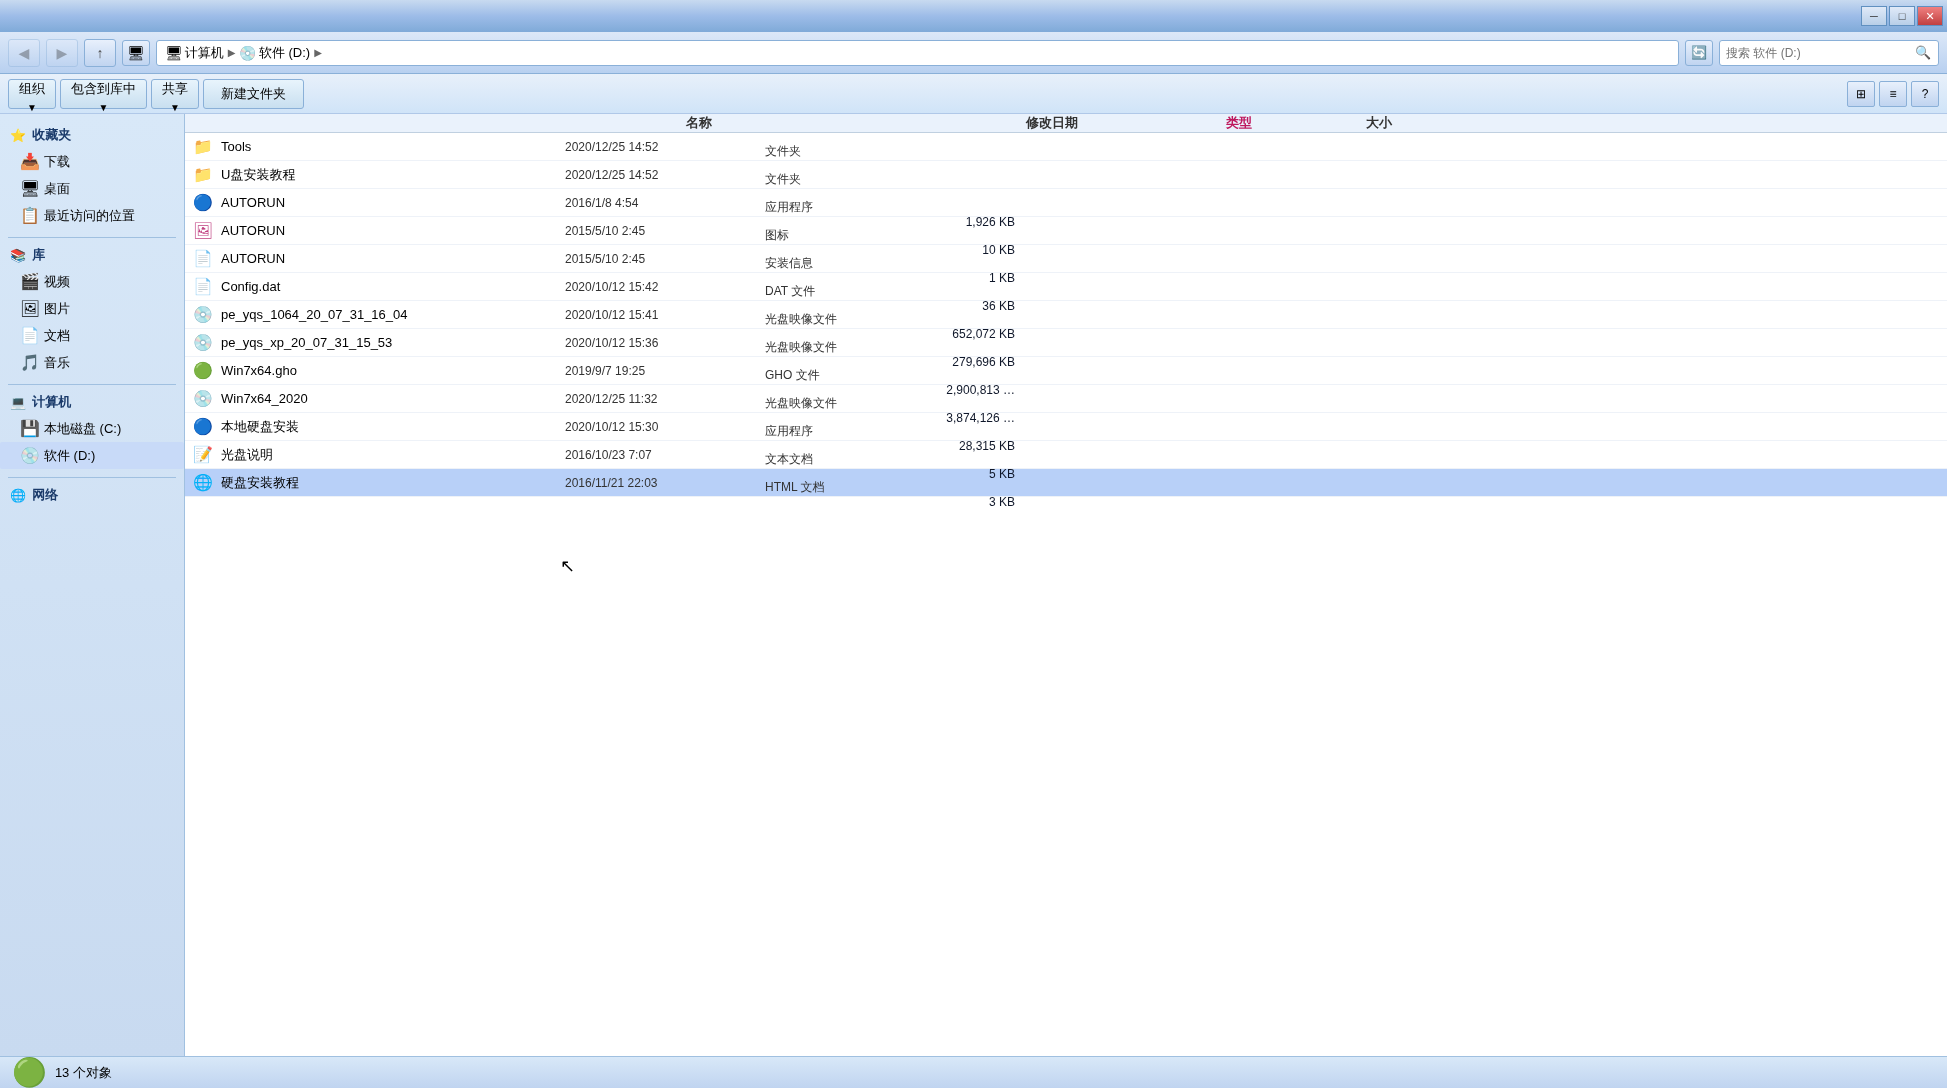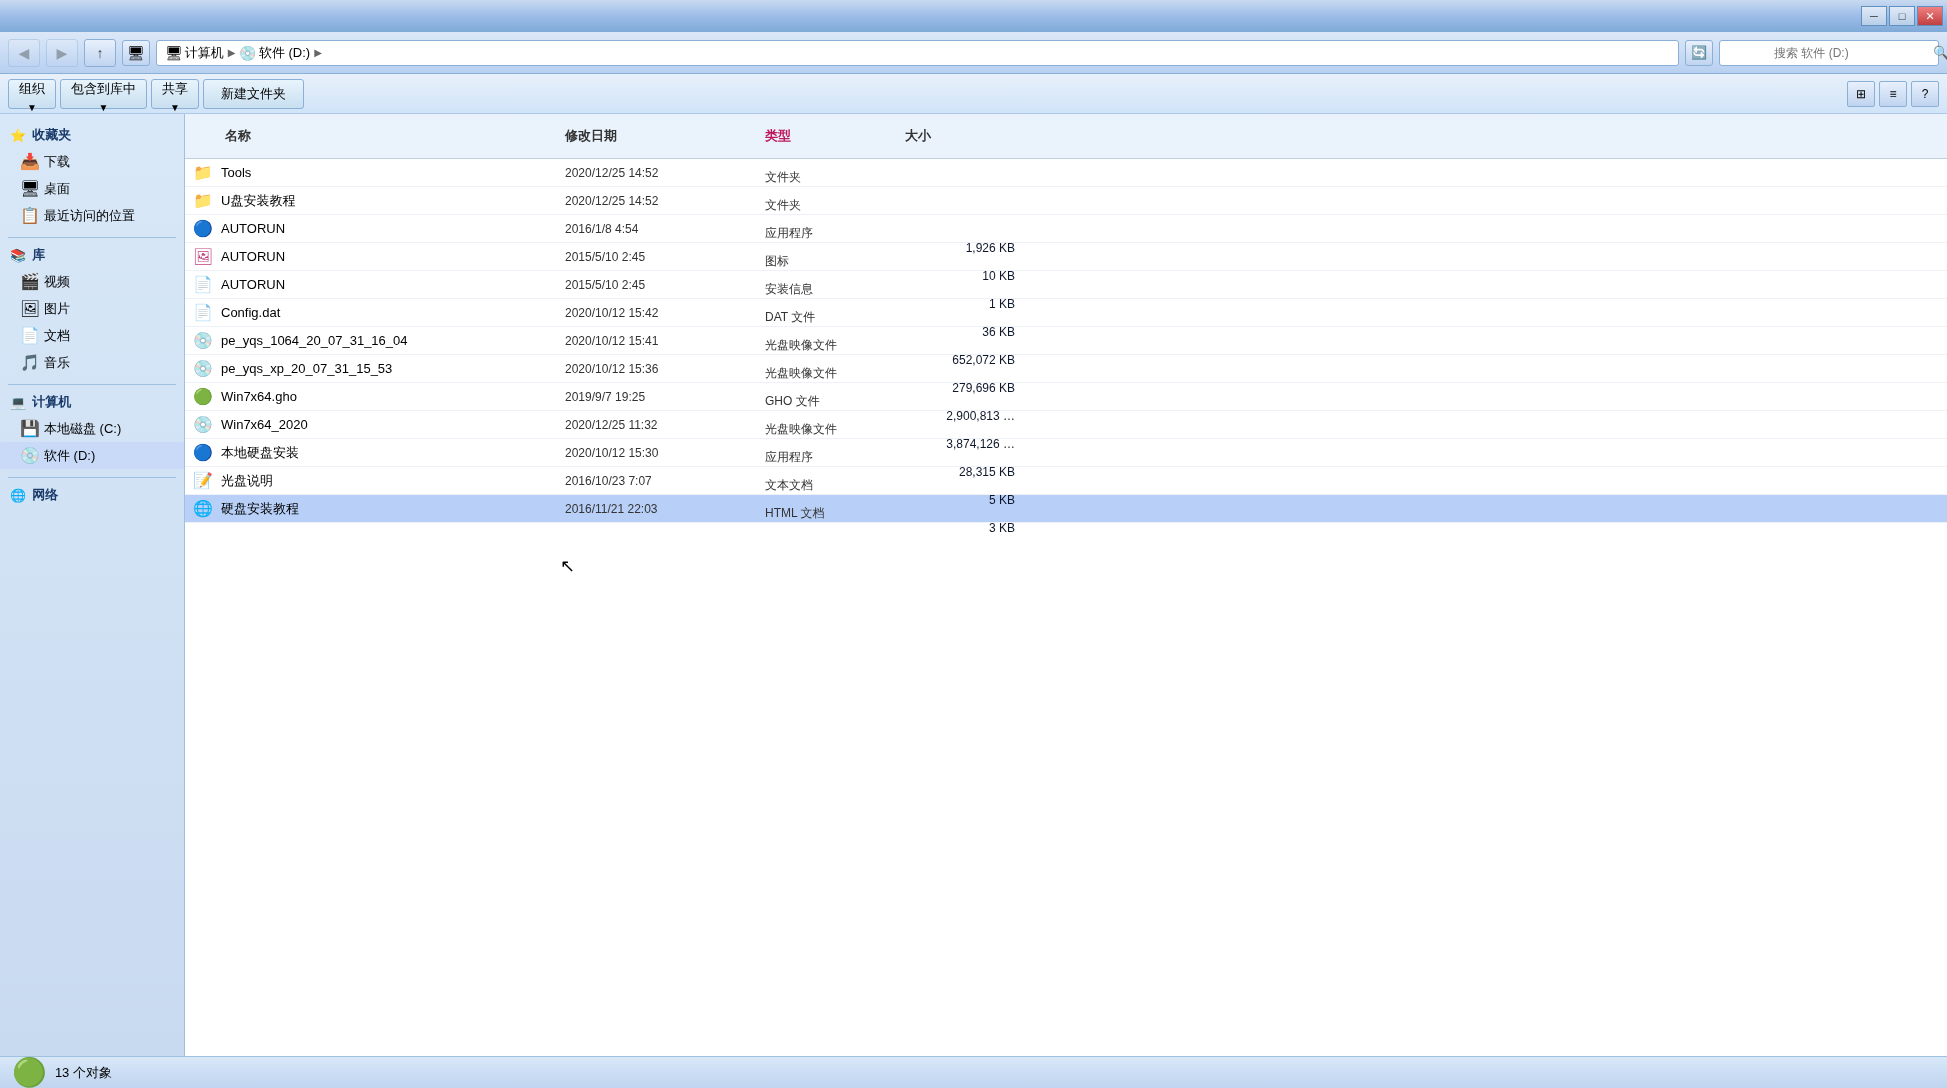--- a/index.html
+++ b/index.html
@@ -109,21 +109,20 @@
       padding: 0 6px;
       gap: 4px;
     }
     .search-input {
       flex: 1;
       border: none;
       outline: none;
       font-size: 12px;
       color: #0369a1;
       background: transparent;
-      margin-left: 48px;
     }
 
     
     .toolbar {
       height: 40px;
       background: linear-gradient(to bottom, #e8f0fa 0%, #d0e4f8 100%);
       display: flex;
       align-items: center;
       padding: 0 8px;
       gap: 4px;
@@ -228,26 +227,27 @@
 
     
     .file-list-area {
       flex: 1;
       background: #fff;
       overflow-y: auto;
     }
     .file-list-header {
       display: flex;
       align-items: center;
-      padding: 13px 0;
+      padding: 0 0;
       border-bottom: 1px solid #c0d0e0;
       background: #eaf2fc;
       position: sticky;
       top: 0;
       z-index: 10;
+      justify-content: center;
     }
     .col-name { width: 380px; padding-left: 40px; font-weight: bold; color: #333; }
     .col-date { width: 200px; font-weight: bold; color: #333; }
     .col-type { width: 140px; font-weight: bold; color: #be185d; }
     .col-size { width: 120px; font-weight: bold; color: #333; }
 
     .file-item {
       display: flex;
       align-items: center;
       height: 28px;

